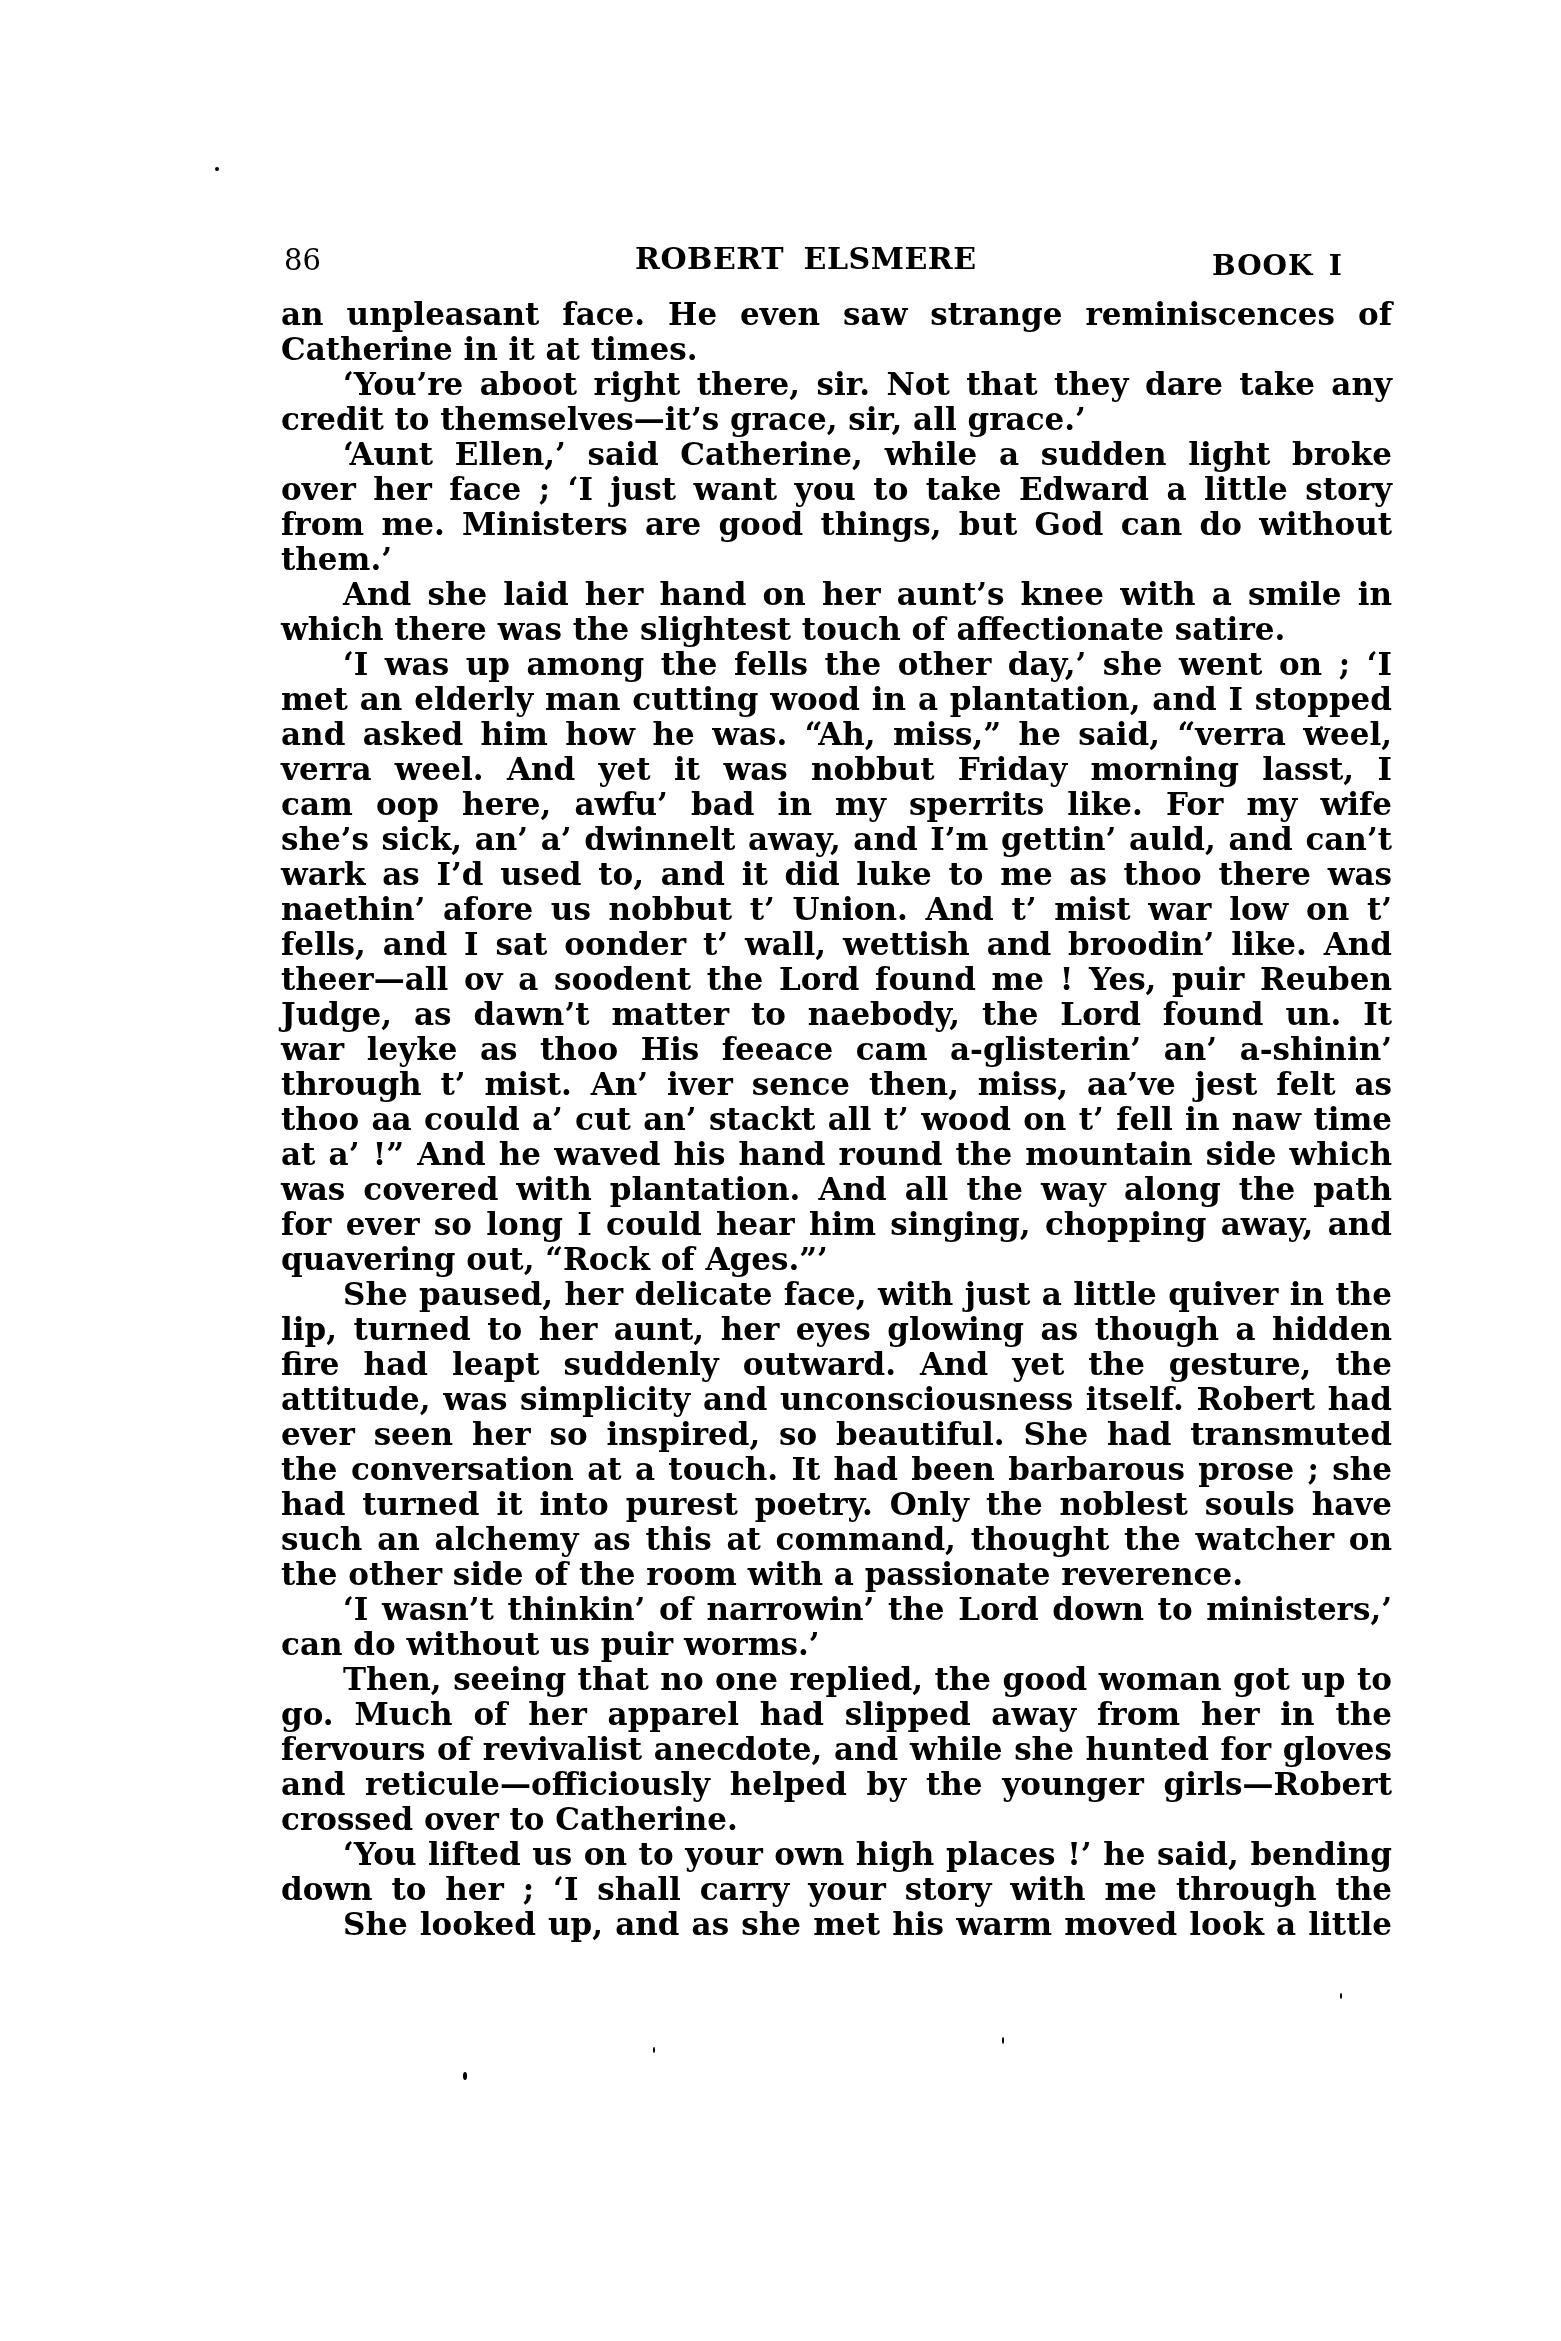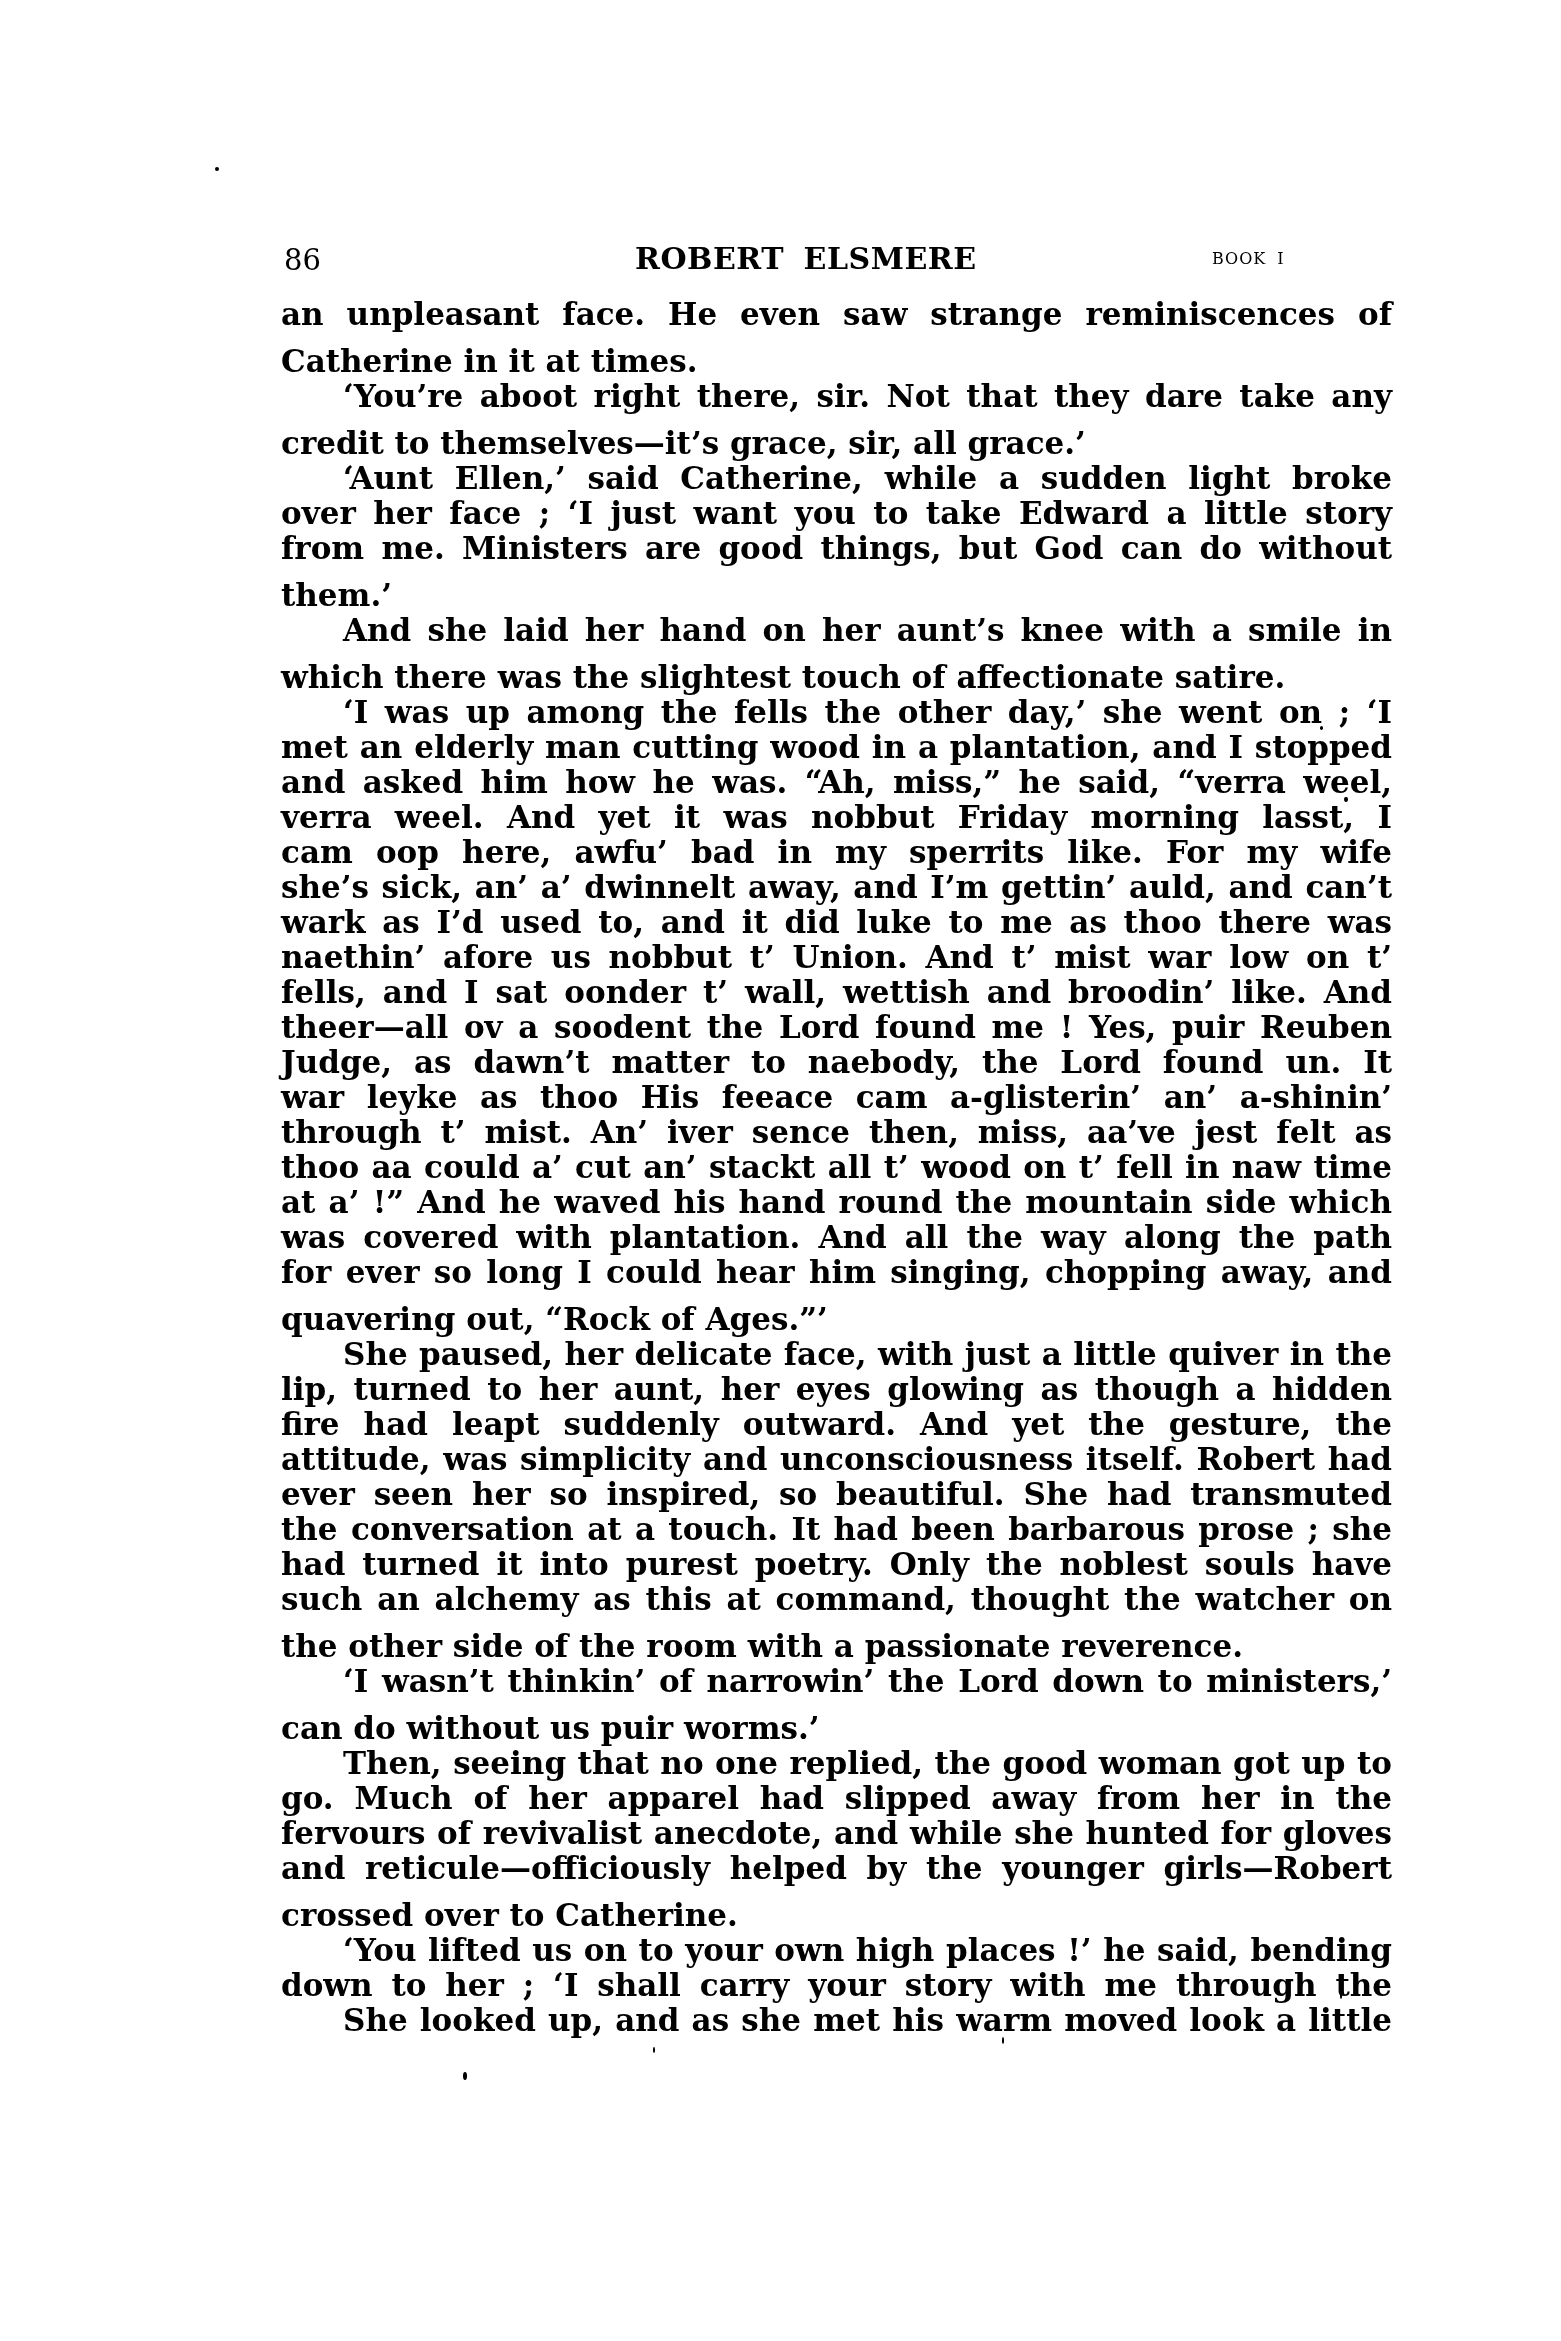--- a/index.html
+++ b/index.html
@@ -7,33 +7,33 @@
     position:relative;
     width:1561px;height:2342px;
     background:#ffffff;
     color:#000;
     font-family:"DejaVu Serif","Liberation Serif",serif;
     overflow:hidden;
   }
   .running-header span{position:absolute;white-space:nowrap;}
   .pagenum{left:284px;top:243px;font-size:29px;font-weight:normal;}
   .title{left:635px;top:241px;font-size:30px;font-weight:bold;letter-spacing:0.5px;word-spacing:8.6px;}
-  .book{left:1212px;top:249px;font-size:16px;font-weight:normal;letter-spacing:1px;word-spacing:4.8px;}
+  .book{left:1212px;top:249px;font-size:28px;font-weight:bold;letter-spacing:1px;word-spacing:4.8px;}
   .body-text{
     position:absolute;left:281px;top:296px;width:1111px;
   }
   .line{
     height:35px;
     font-size:31px;
     font-weight:bold;
     text-align:justify;
     text-align-last:justify;
     overflow:visible;
   }
-  .line.endline{text-align-last:left;margin-top:12px;}
+  .line.endline{text-align-last:left;}
   .line.indent{text-indent:62px;}
   .speck{position:absolute;background:#000;border-radius:45%;}
 </style>
 </head>
 <body>
 
 <div class="page">
   <header class="running-header">
     <span class="pagenum">86</span>
     <span class="title">ROBERT ELSMERE</span>

